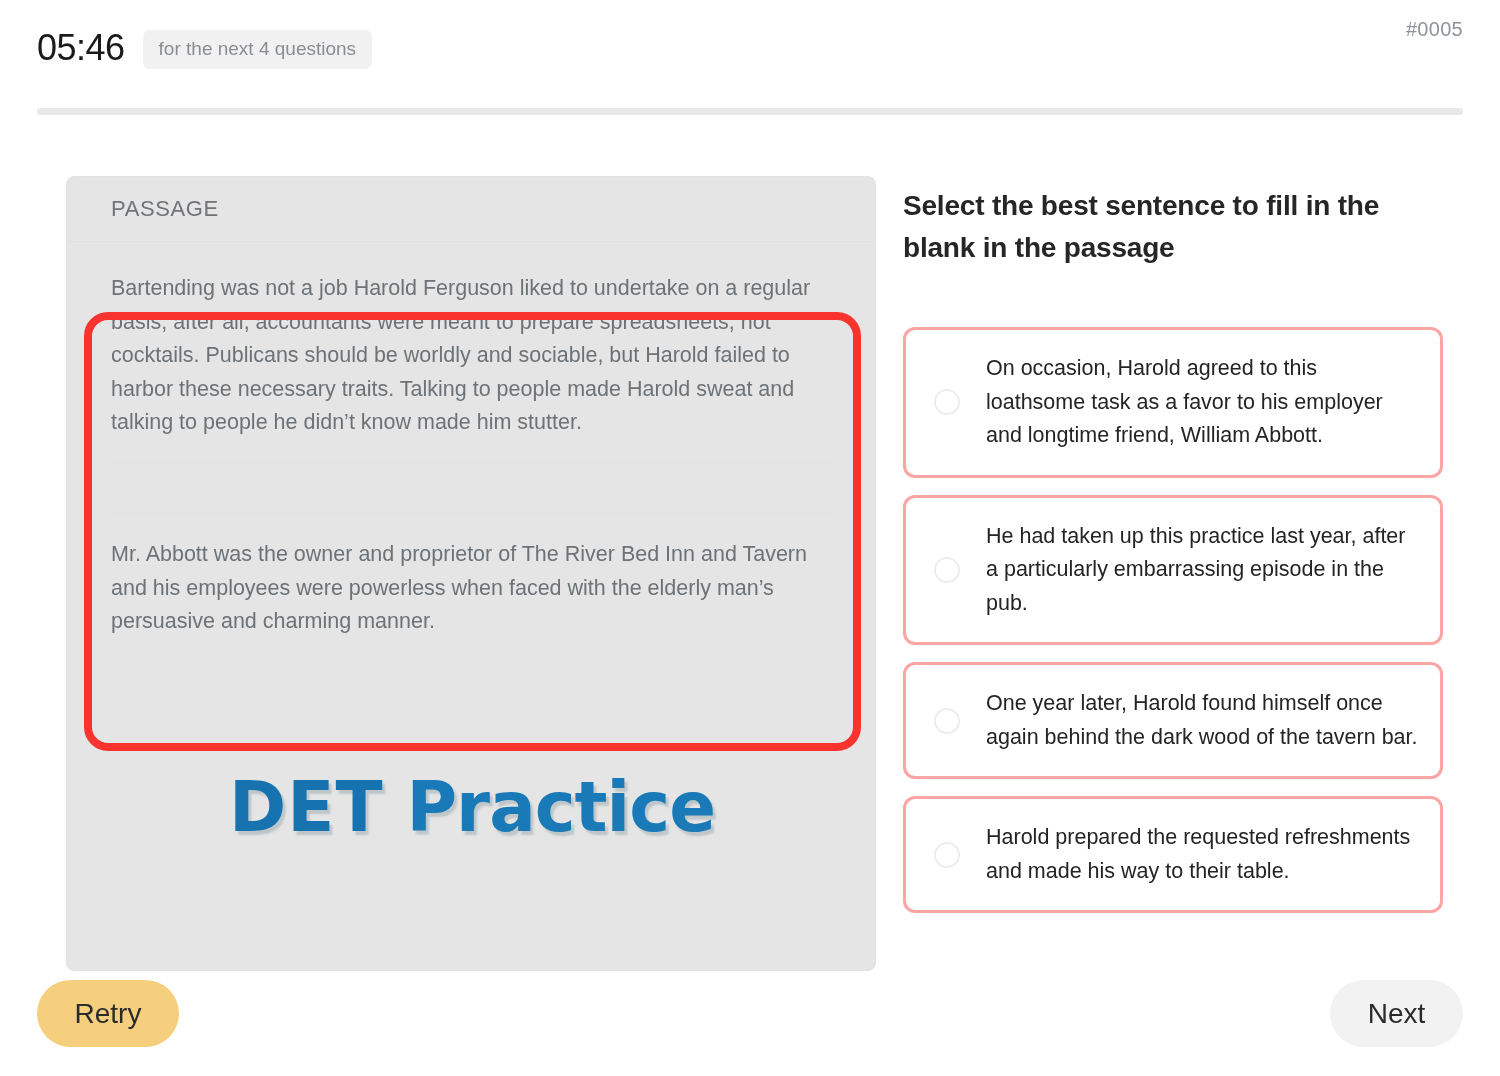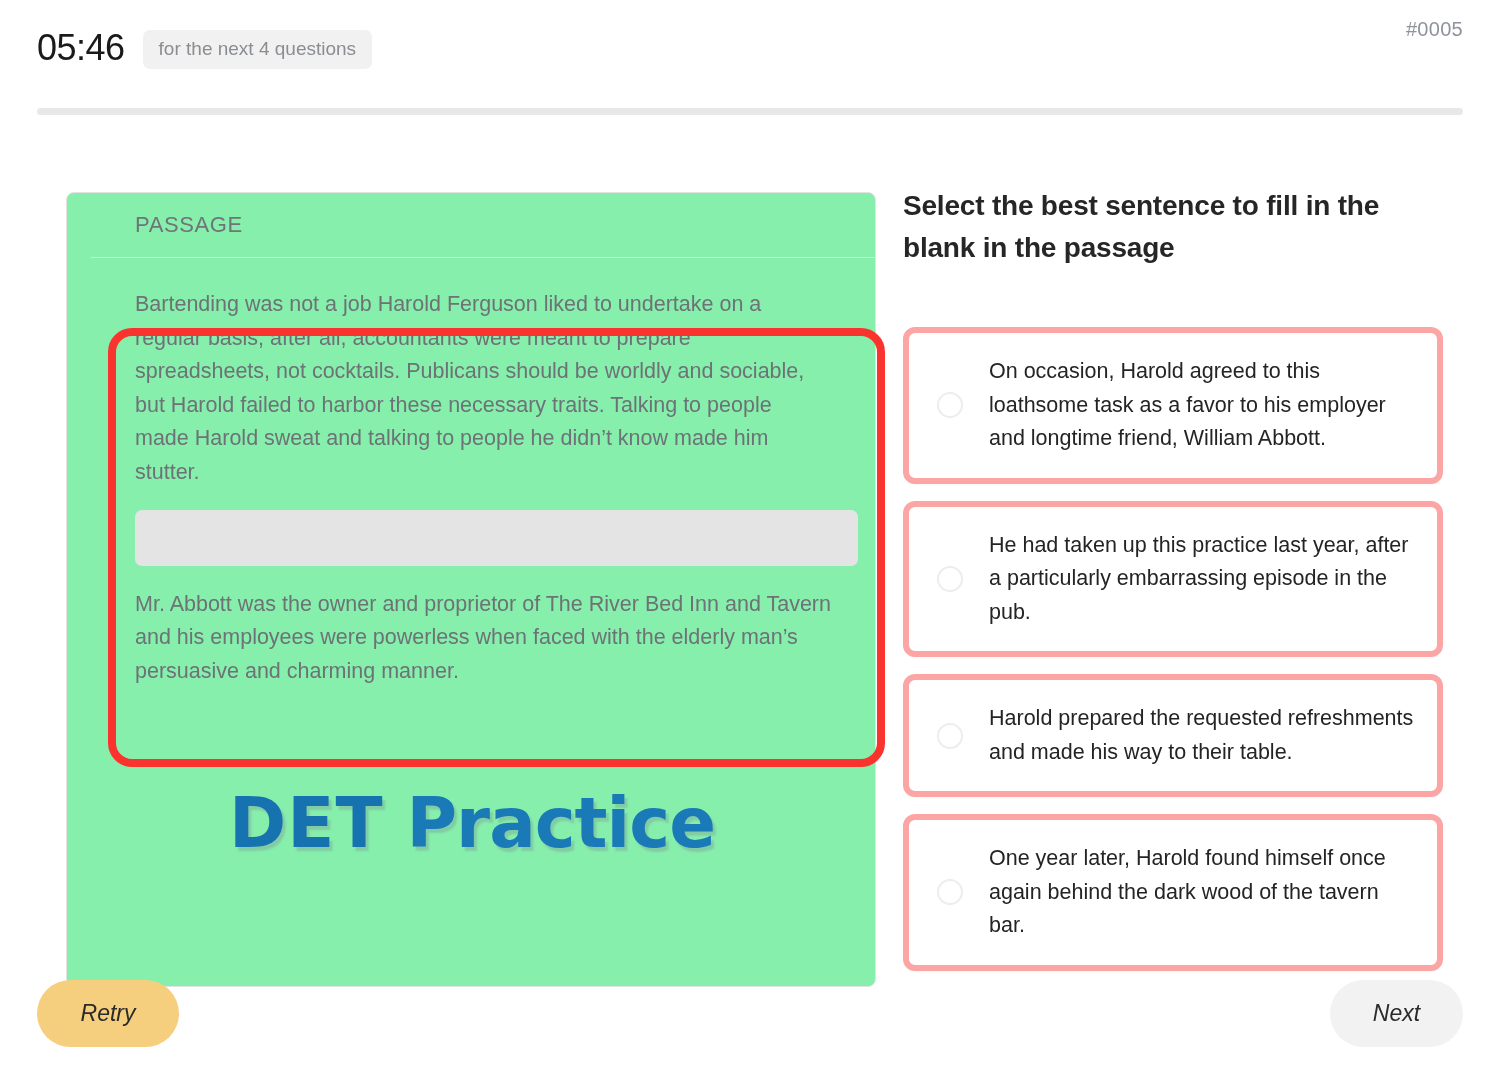--- a/index.html
+++ b/index.html
@@ -83,27 +83,26 @@
     position: absolute;
     top: 176px;
     left: 0;
     width: 1500px;
   }
 
   
   .passage-card {
     position: absolute;
     left: 66px;
-    top: 16px;
+    top: 0;
     width: 810px;
     height: 795px;
-    background: #86efac;
+    background: #e5e5e5;
     border: 1px solid #e2e2e2;
     border-radius: 8px;
-    padding-left: 24px;
   }
   .passage-header {
     height: 65px;
     display: flex;
     align-items: center;
     padding: 0 0 0 44px;
     border-bottom: 1px solid #e0e0e0;
   }
   .passage-label {
     font-size: 22px;
@@ -186,21 +185,21 @@
   .options {
     margin-top: 58px;
     display: flex;
     flex-direction: column;
     gap: 17px;
   }
   .option {
     display: flex;
     align-items: center;
     background: #ffffff;
-    border: 6px solid #fca5a5;
+    border: 3px solid #fca5a5;
     border-radius: 12px;
     padding: 22px 20px 22px 28px;
     cursor: pointer;
     box-shadow: 0 1px 2px rgba(0,0,0,0.03);
   }
   .radio {
     flex: 0 0 auto;
     width: 26px;
     height: 26px;
     border: 2px solid #ededed;
@@ -219,24 +218,23 @@
     position: absolute;
     left: 0;
     bottom: 0;
     width: 1500px;
     height: 96px;
   }
   .btn {
     position: absolute;
     border: none;
     border-radius: 40px;
-    font-size: 23px;
+    font-size: 28px;
     cursor: pointer;
     font-family: "Liberation Sans", sans-serif;
-    font-style: italic;
   }
   .btn-retry {
     left: 37px;
     top: 0;
     width: 142px;
     height: 67px;
     background: #f5cf7e;
     color: #2b2b2b;
   }
   .btn-next {
@@ -291,26 +289,26 @@
           <span class="option-text">On occasion, Harold agreed to this loathsome task as a favor to his employer and longtime friend, William Abbott.</span>
         </div>
 
         <div class="option">
           <span class="radio"></span>
           <span class="option-text">He had taken up this practice last year, after a particularly embarrassing episode in the pub.</span>
         </div>
 
         <div class="option">
           <span class="radio"></span>
-          <span class="option-text">Harold prepared the requested refreshments and made his way to their table.</span>
+          <span class="option-text">One year later, Harold found himself once again behind the dark wood of the tavern bar.</span>
         </div>
 
         <div class="option">
           <span class="radio"></span>
-          <span class="option-text">One year later, Harold found himself once again behind the dark wood of the tavern bar.</span>
+          <span class="option-text">Harold prepared the requested refreshments and made his way to their table.</span>
         </div>
 
       </div>
     </div>
   </div>
 
   <div class="footer">
     <button class="btn btn-retry">Retry</button>
     <button class="btn btn-next">Next</button>
   </div>

